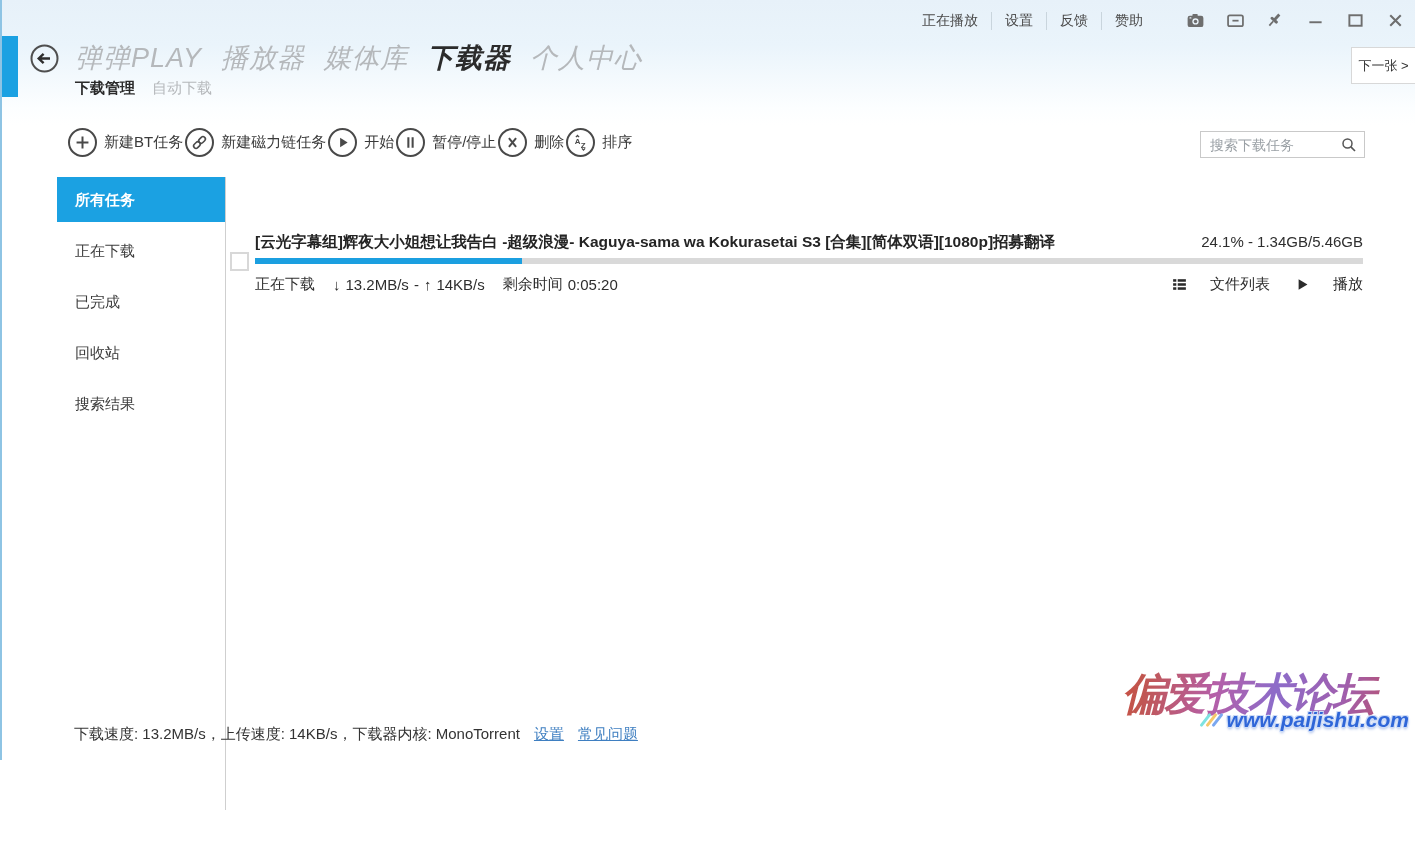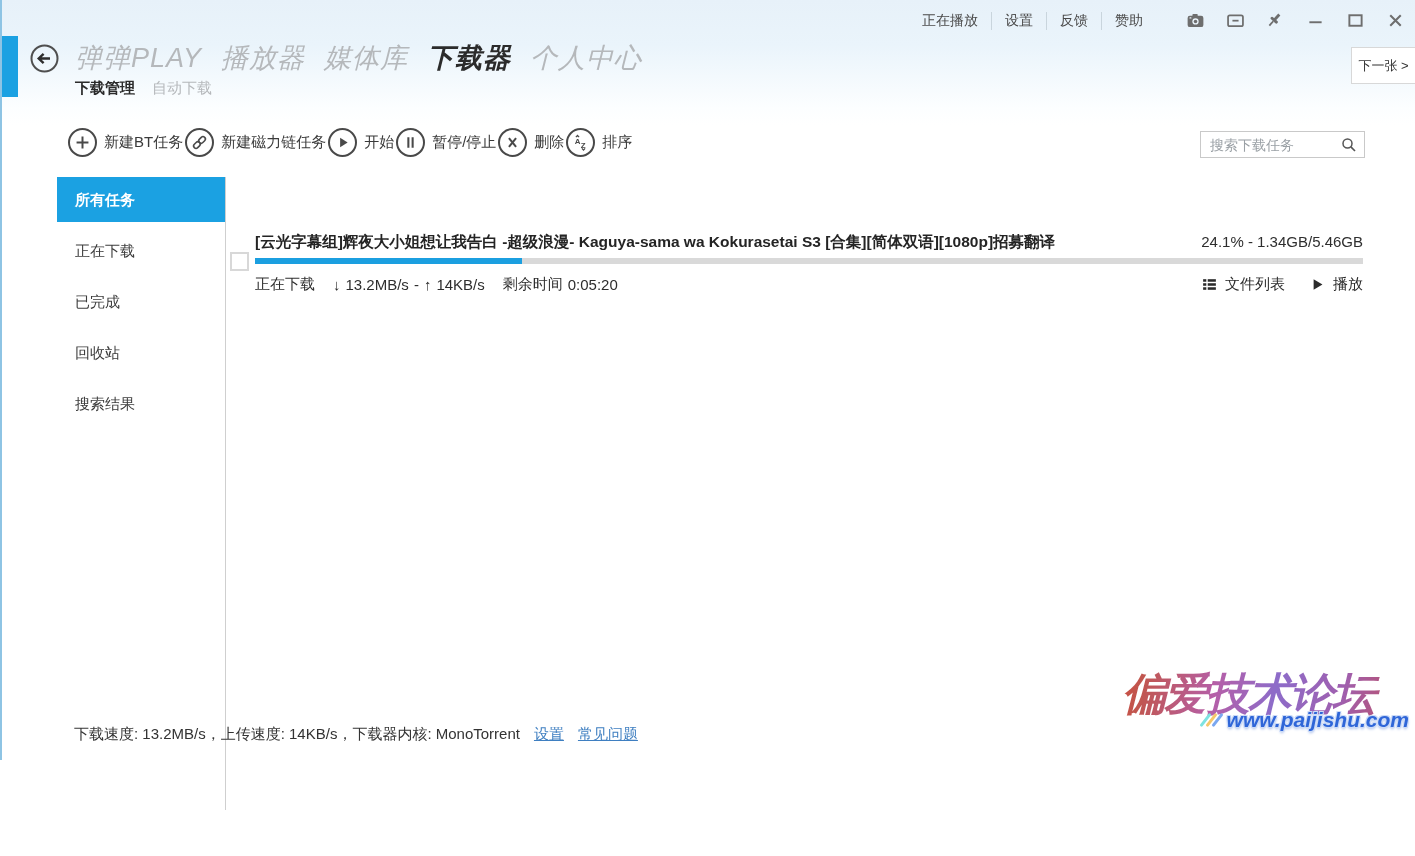--- a/index.html
+++ b/index.html
@@ -68,21 +68,21 @@
   .task-title { font-size:15.5px; font-weight:bold; color:#242424; white-space:nowrap; overflow:hidden; }
   .task-stats { font-size:15px; color:#2e2e2e; margin-left:18px; white-space:nowrap; flex:none; }
   .progress-track { margin-top:5px; height:6px; background:#d9d9d9; }
   .progress-fill { height:100%; background:#1b9fe0; width:0; }
   .task-line2 { margin-top:11px; display:flex; justify-content:space-between; align-items:center;
     font-size:15px; color:#2e2e2e; }
   .t2-left { display:flex; align-items:center; }
   .t2-left .gap-lg { margin-left:18px; }
   .t2-left .gap-sm { margin-left:5px; }
   .t2-actions { display:flex; align-items:center; gap:24px; }
-  .t-action { display:flex; align-items:center; gap:7px; cursor:default; color:#2b2b2b; }
+  .t-action { display:flex; align-items:center; gap:22px; cursor:default; color:#2b2b2b; }
   .t-action svg { width:17px; height:17px; }
 
   
   .footer { position:absolute; left:72px; bottom:16px; font-size:15px; color:#333;
     display:flex; align-items:center; }
   .footer a { color:#3f7fc1; text-decoration:underline; margin-left:14px; cursor:pointer; }
 
   
   .watermark { position:absolute; right:2px; bottom:0; width:330px; height:90px; }
   .wm-title {

